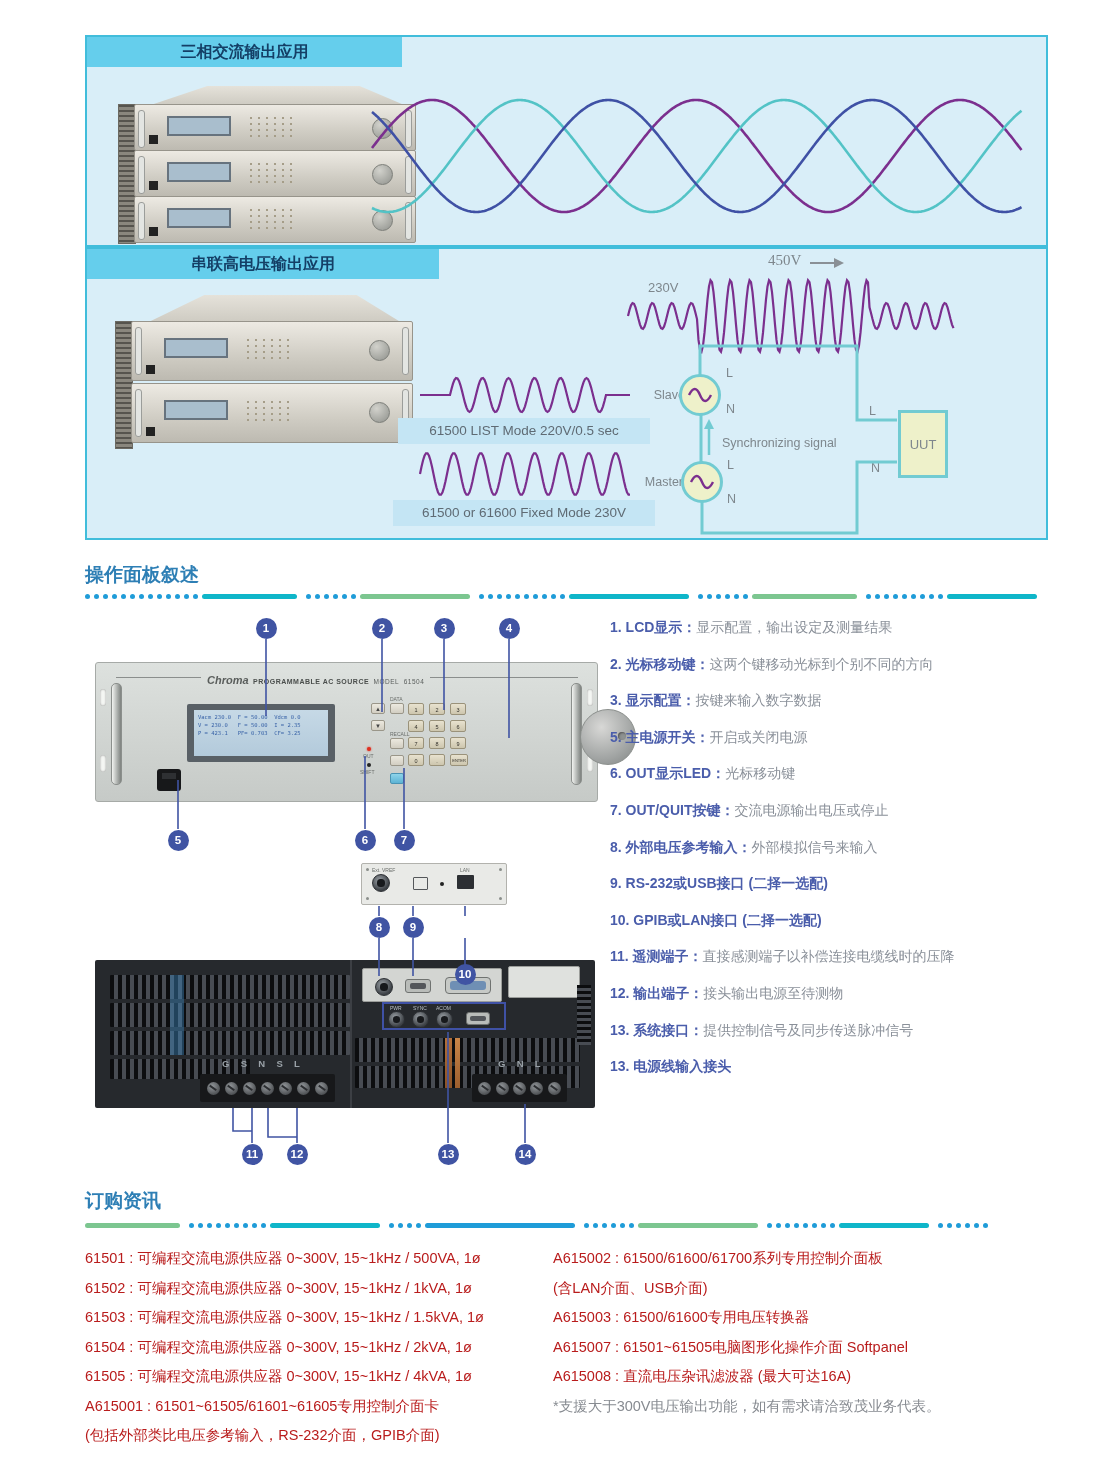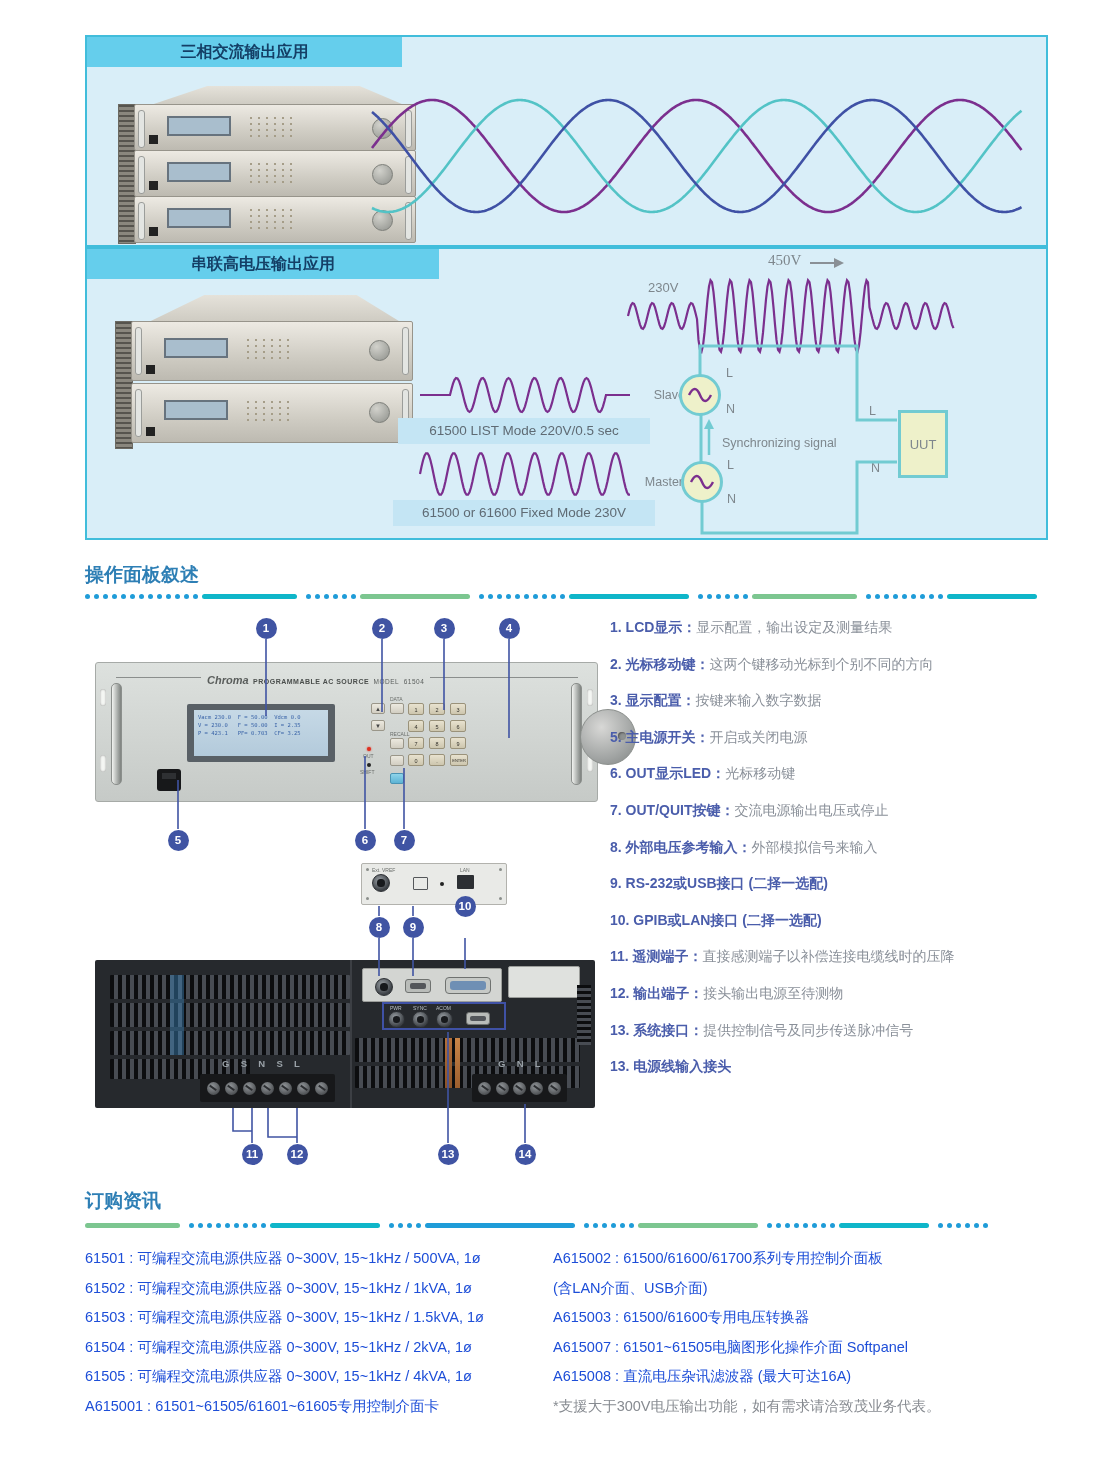--- a/index.html
+++ b/index.html
@@ -81,21 +81,21 @@
   .db9:after{content:"";position:absolute;left:15%;top:25%;width:70%;height:50%;background:#53565a;border-radius:2px;}
   .gpib{position:absolute;background:#c6c9c6;border:1px solid #6f7270;border-radius:4px;box-sizing:border-box;}
   .gpib:after{content:"";position:absolute;left:10%;top:22%;width:80%;height:56%;background:#6f8fb4;border-radius:3px;}
   .bluebox{position:absolute;left:382px;top:1002px;width:124px;height:28px;border:2px solid #3f51a5;box-sizing:border-box;z-index:3;}
   .term-label{position:absolute;color:#9aa2a8;font-size:9.5px;font-weight:bold;z-index:3;letter-spacing:2px;white-space:pre;}
   .tblock{position:absolute;background:#17181a;border-radius:2px;display:flex;align-items:center;justify-content:space-around;padding:0 4px;box-sizing:border-box;z-index:3;}
   .tblock span{width:13px;height:13px;border-radius:50%;flex:none;background:radial-gradient(circle at 40% 35%,#94989c,#4a4d50 75%);position:relative;}
   .tblock span:after{content:"";position:absolute;left:18%;top:44%;width:64%;height:2px;background:#2b2d30;transform:rotate(35deg);}
   
   .order-col{position:absolute;top:1248px;z-index:3;}
-  .order-line{font-size:14.5px;line-height:20px;margin-bottom:9.5px;color:#1d4ed8;white-space:nowrap;}
+  .order-line{font-size:14.5px;line-height:20px;margin-bottom:9.5px;color:#b91c1c;white-space:nowrap;}
   .order-line.note{color:#878b91;}
   svg{position:absolute;overflow:visible;}
 </style>
 </head>
 <body>
 
 <div class="page">
 
   <div class="app-panel" style="top:35px;height:212px;"></div>
   <div class="app-panel" style="top:247px;height:293px;"></div>
@@ -366,21 +366,21 @@
 
   <div class="callout" style="left:255.5px;top:617.5px;">1</div>
   <div class="callout" style="left:371.5px;top:617.5px;">2</div>
   <div class="callout" style="left:433.5px;top:617.5px;">3</div>
   <div class="callout" style="left:498.5px;top:617.5px;">4</div>
   <div class="callout" style="left:167.5px;top:829.5px;">5</div>
   <div class="callout" style="left:354.5px;top:829.5px;">6</div>
   <div class="callout" style="left:393.5px;top:829.5px;">7</div>
   <div class="callout" style="left:368.5px;top:916.5px;">8</div>
   <div class="callout" style="left:402.5px;top:916.5px;">9</div>
-  <div class="callout" style="left:454.5px;top:896px;text-align:center;">10</div>
+  <div class="callout" style="left:454.5px;top:964px;text-align:center;">10</div>
   <div class="callout" style="left:241.5px;top:1143.5px;">11</div>
   <div class="callout" style="left:286.5px;top:1143.5px;">12</div>
   <div class="callout" style="left:437.5px;top:1143.5px;">13</div>
   <div class="callout" style="left:514.5px;top:1143.5px;">14</div>
 
   <div class="desc-list">
     <div class="desc-item"><span class="di-label"><span>1.</span> <span>LCD显示：</span></span><span class="di-desc">显示配置，输出设定及测量结果</span></div>
     <div class="desc-item"><span class="di-label"><span>2.</span> <span>光标移动键：</span></span><span class="di-desc">这两个键移动光标到个别不同的方向</span></div>
     <div class="desc-item"><span class="di-label"><span>3.</span> <span>显示配置：</span></span><span class="di-desc">按键来输入数字数据</span></div>
     <div class="desc-item"><span class="di-label"><span>5.</span> <span>主电源开关：</span></span><span class="di-desc">开启或关闭电源</span></div>
@@ -437,20 +437,21 @@
       <span class="dt" style="background: rgb(31, 156, 216);"></span>
     </div>
 
   <div class="order-col" style="left:85px;width:470px;">
     <div class="order-line">61501 : 可编程交流电源供应器 0~300V, 15~1kHz / 500VA, 1ø</div>
     <div class="order-line">61502 : 可编程交流电源供应器 0~300V, 15~1kHz / 1kVA, 1ø</div>
     <div class="order-line">61503 : 可编程交流电源供应器 0~300V, 15~1kHz / 1.5kVA, 1ø</div>
     <div class="order-line">61504 : 可编程交流电源供应器 0~300V, 15~1kHz / 2kVA, 1ø</div>
     <div class="order-line">61505 : 可编程交流电源供应器 0~300V, 15~1kHz / 4kVA, 1ø</div>
     <div class="order-line">A615001 : 61501~61505/61601~61605专用控制介面卡</div>
+    <div class="order-line">(包括外部类比电压参考输入，RS-232介面，GPIB介面)</div>
   </div>
   <div class="order-col" style="left:553px;width:530px;">
     <div class="order-line">A615002 : 61500/61600/61700系列专用控制介面板</div>
     <div class="order-line">(含LAN介面、USB介面)</div>
     <div class="order-line">A615003 : 61500/61600专用电压转换器</div>
     <div class="order-line">A615007 : 61501~61505电脑图形化操作介面 Softpanel</div>
     <div class="order-line">A615008 : 直流电压杂讯滤波器 (最大可达16A)</div>
     <div class="order-line note">*支援大于300V电压输出功能，如有需求请洽致茂业务代表。</div>
   </div>
 

